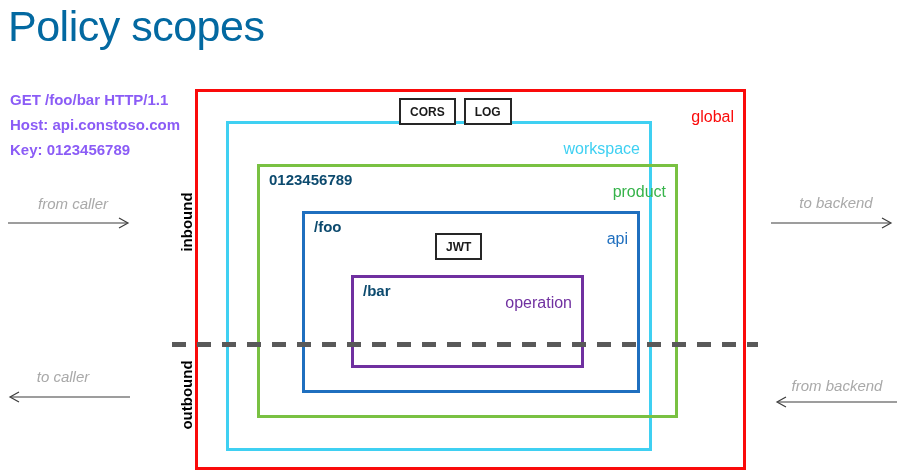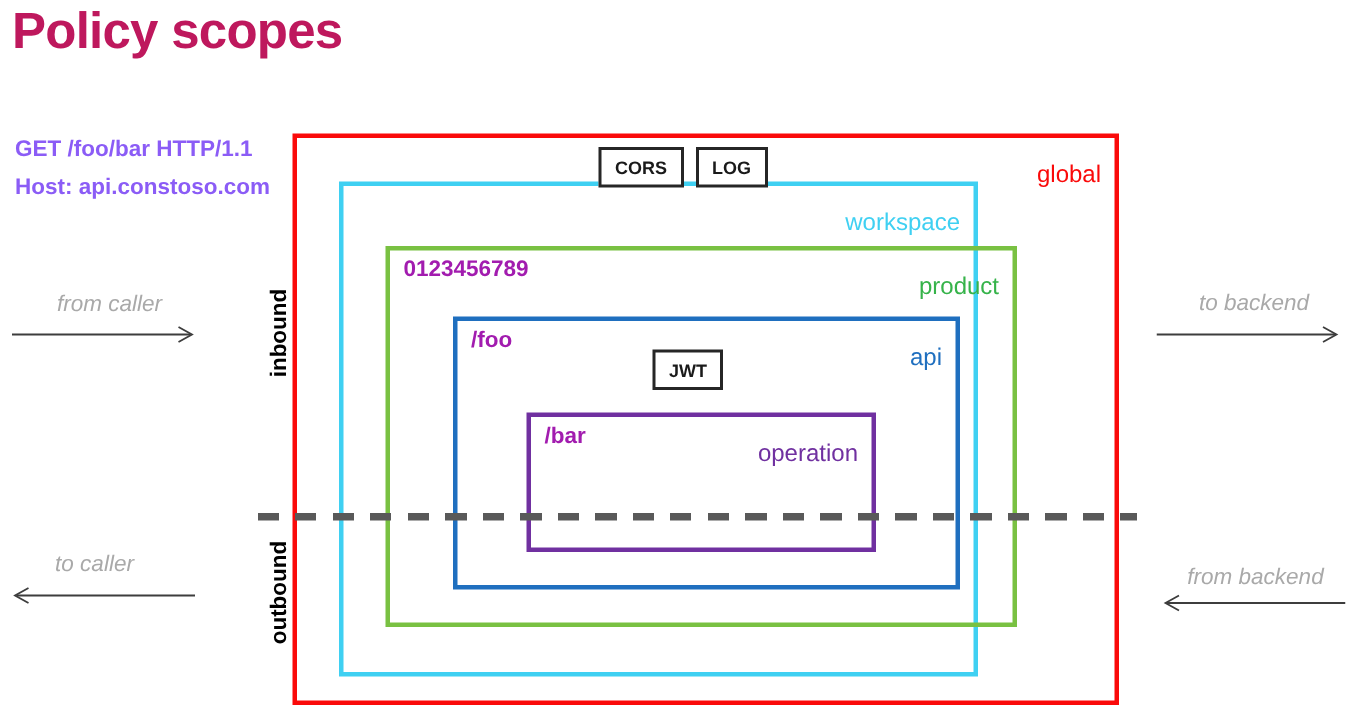--- a/index.html
+++ b/index.html
@@ -10,24 +10,24 @@
     position: relative;
     width: 900px;
     height: 476px;
     background: #ffffff;
     overflow: hidden;
   }
 
   .title {
     position: absolute;
     left: 8px; top: 2px;
-    font-size: 34px;
-    font-weight: 700;
+    font-size: 43px;
+    font-weight: 400;
     letter-spacing: -0.5px;
-    color: #be185d;
+    color: #0369a1;
   }
 
   .request {
     position: absolute;
     left: 10px; top: 87px;
     font-size: 15px;
     font-weight: 700;
     color: #8b5cf6;
     line-height: 25px;
     white-space: nowrap;
@@ -52,21 +52,21 @@
   .scope-workspace > .scope-label { color:#3fd0f2; }
   .scope-product   > .scope-label { color:#36b34a; }
   .scope-api       > .scope-label { color:#1f6fbf; }
   .scope-operation > .scope-label { color:#7030a0; }
 
   .scope-sublabel {
     position: absolute;
     left: 9px; top: 4px;
     font-size: 15px;
     font-weight: 700;
-    color: #a21caf;
+    color: #0c4a6e;
     white-space: nowrap;
   }
 
   
   .chip-row {
     position: absolute;
     display: flex;
     gap: 8px;
     z-index: 3;
   }
@@ -135,20 +135,21 @@
 </head>
 <body>
 
 <div class="stage">
 
   <div class="title">Policy scopes</div>
 
   <div class="request">
     <div>GET /foo/bar HTTP/1.1</div>
     <div>Host: api.constoso.com</div>
+    <div>Key: 0123456789</div>
   </div>
 
   <div class="scope scope-global">
     <span class="scope-label">global</span>
   </div>
   <div class="scope scope-workspace">
     <span class="scope-label">workspace</span>
   </div>
   <div class="scope scope-product">
     <span class="scope-label">product</span>

